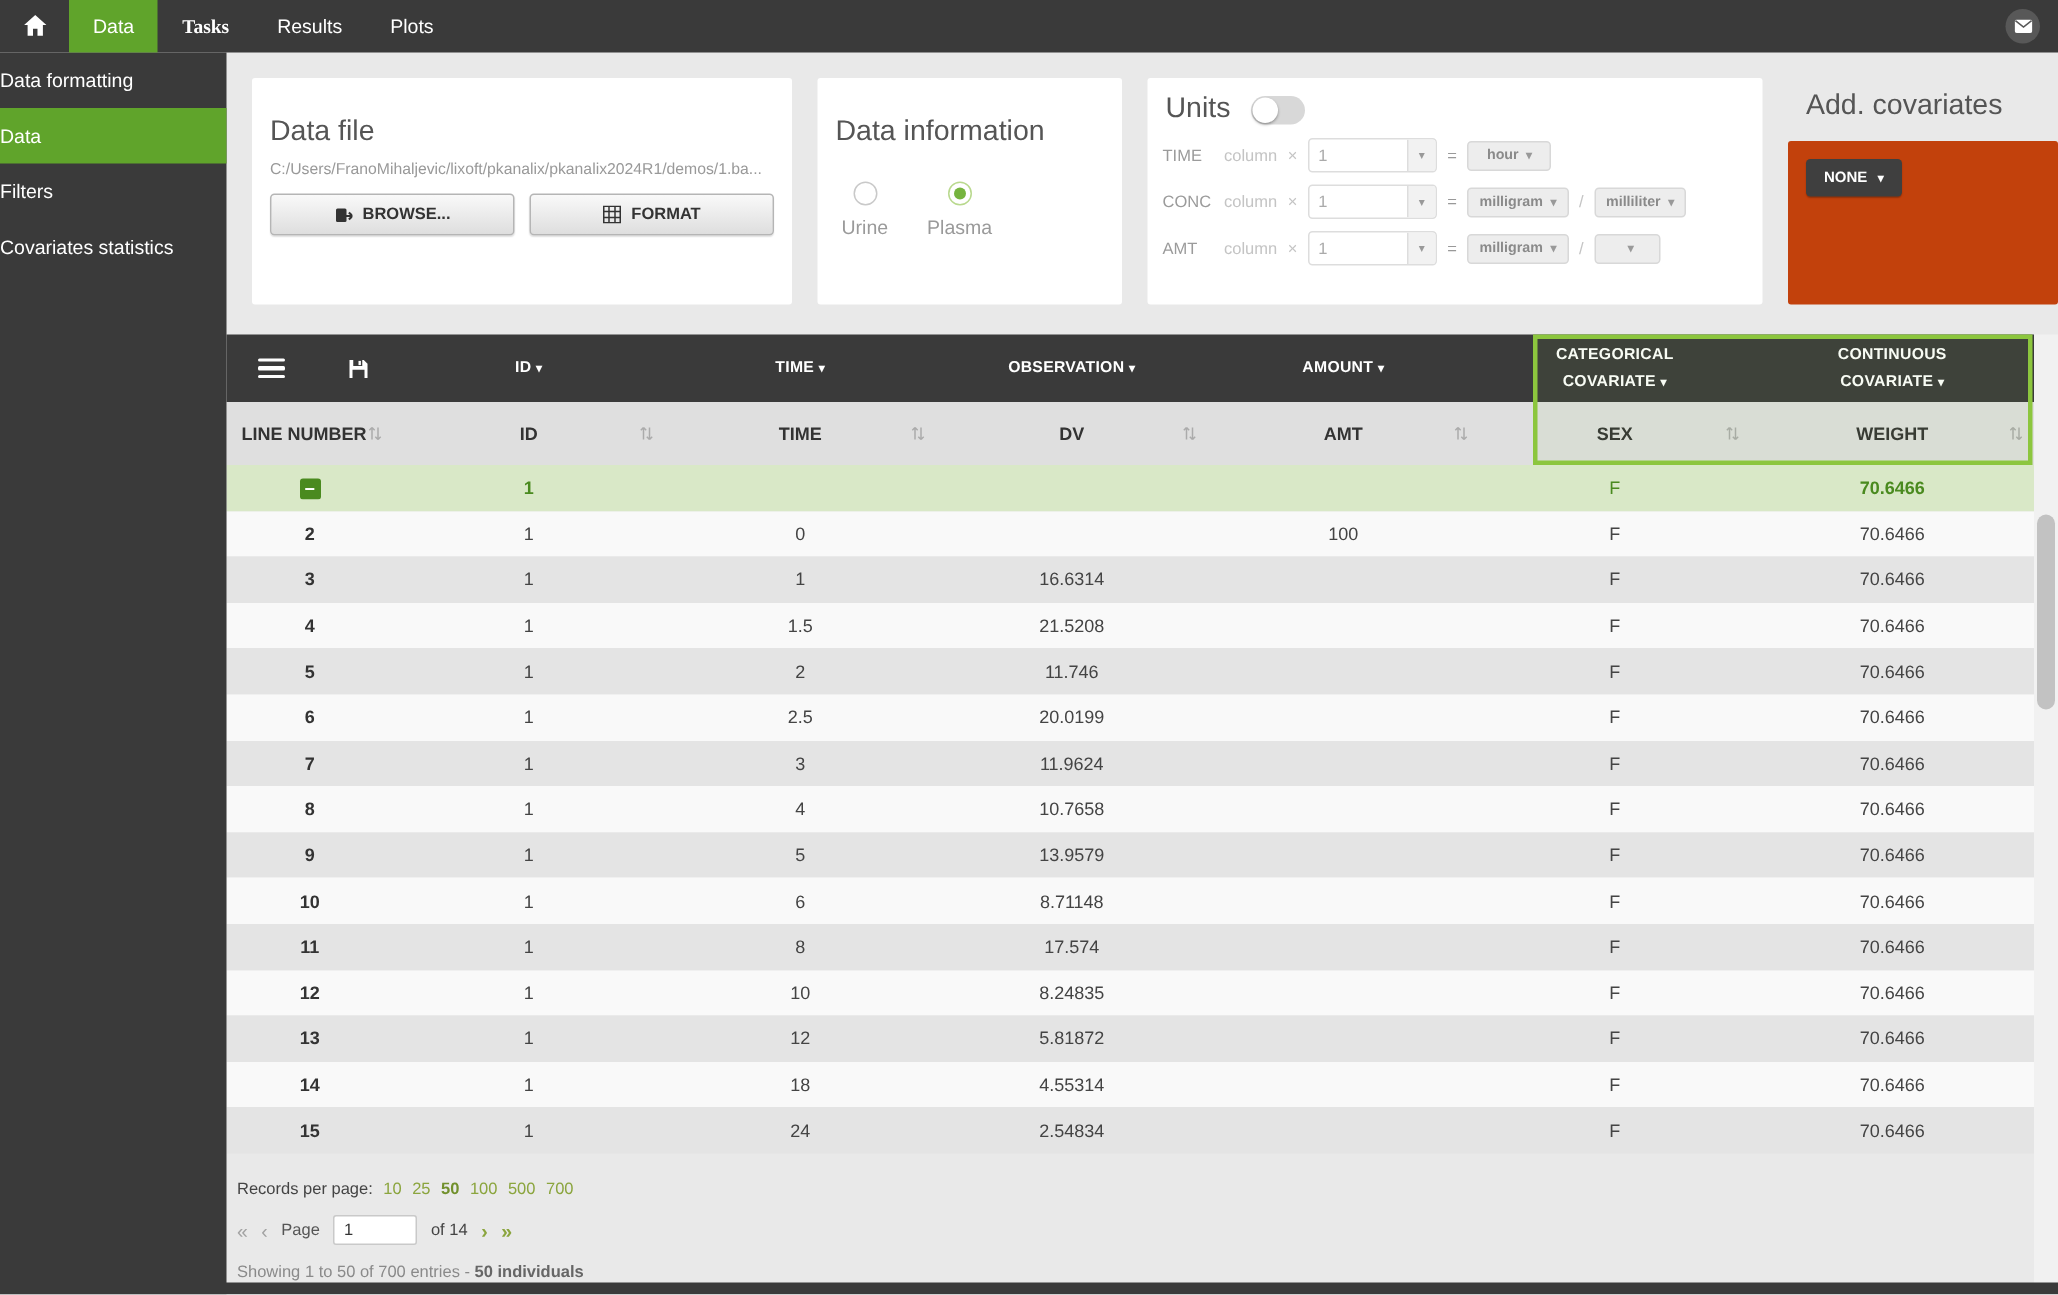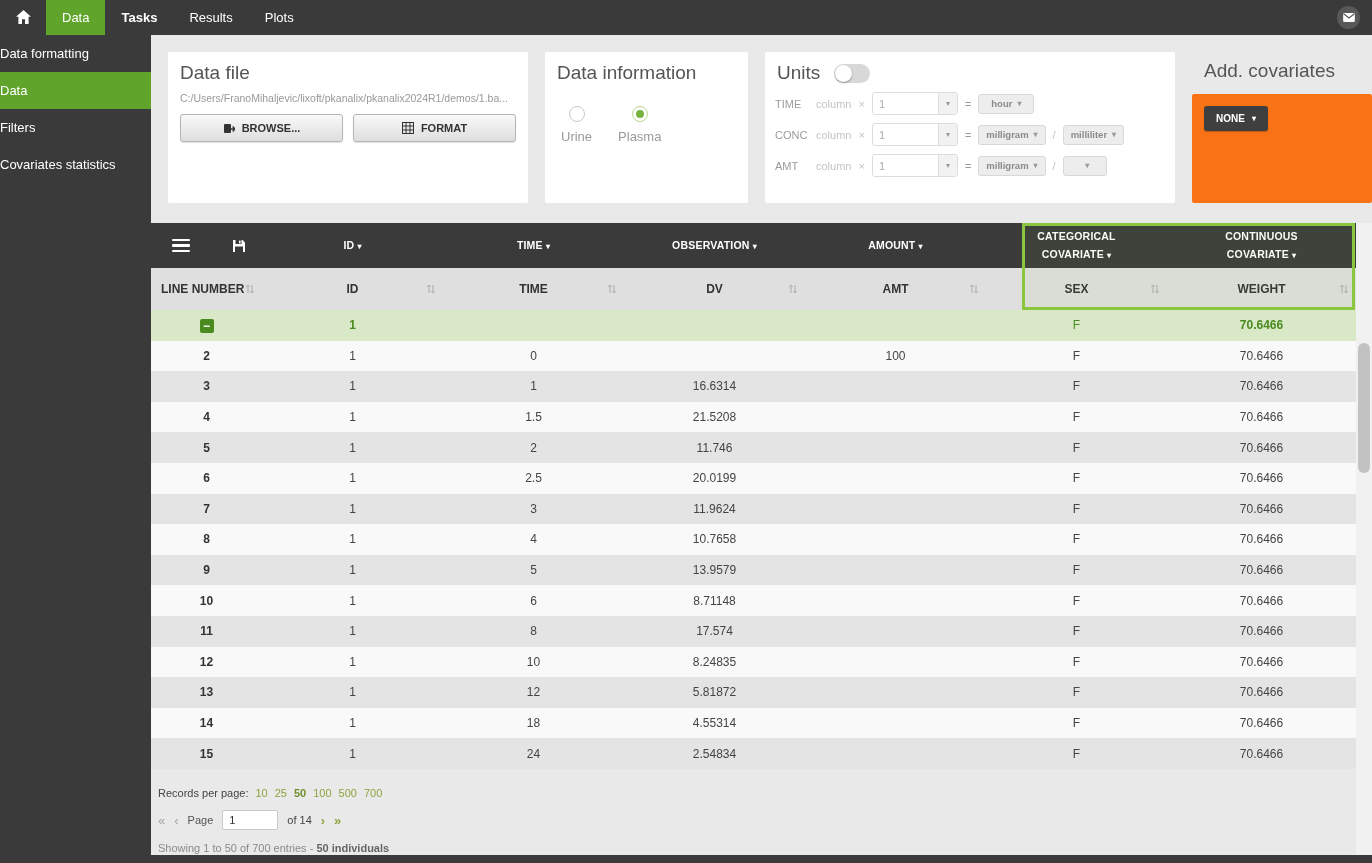--- a/index.html
+++ b/index.html
@@ -5,35 +5,35 @@
   * { margin:0; padding:0; box-sizing:border-box; }
   html,body { width:1372px; height:863px; }
   body { font-family:"Liberation Sans", sans-serif; background:#e9e9e9; }
   #app { position:relative; width:1372px; height:863px; overflow:hidden; background:#e9e9e9; }
 
   
   .topbar { position:absolute; top:0; left:0; right:0; height:35px; background:#3a3a3a; display:flex; align-items:stretch; z-index:6; }
   .home-btn { width:46px; display:flex; align-items:center; justify-content:center; cursor:pointer; }
   .tab { padding:0 16px; display:flex; align-items:center; color:#fff; font-size:13px; cursor:pointer; }
   .tab.active { background:#60a42b; }
-  .tab.bold { font-weight:bold; }
+  .tab.bold { font-weight:bold;font-family:Liberation Serif, serif; }
   .msg-btn { margin-left:auto; align-self:center; margin-right:12px; width:23px; height:23px; border-radius:50%; background:#585858; display:flex; align-items:center; justify-content:center; cursor:pointer; }
 
   
   .sidebar { position:absolute; top:35px; left:0; width:151px; bottom:0; background:#3a3a3a; z-index:5; }
   .side-item { height:37px; display:flex; align-items:center; color:#fff; font-size:13px; cursor:pointer; }
   .side-item.active { background:#60a42b; }
 
   
   .main { position:absolute; left:151px; top:35px; right:0; bottom:0; background:#e9e9e9; }
 
   
   .panels { position:absolute; left:17px; top:17px; right:0; height:151px; display:flex; gap:17px; }
   .card { background:#fff; border-radius:2px; }
-  .card-title { font-size:19px; color:#555; margin:10px 12px 8px; }
+  .card-title { font-size:19px; color:#555; margin:25px 12px 8px; }
   .card.data-file { width:360px; }
   .path { font-size:10.5px; color:#999; margin:8px 12px 10px; white-space:nowrap; overflow:hidden; }
   .btn-row { display:flex; gap:10px; margin:0 12px; }
   .btn { flex:1; height:28px; background:linear-gradient(#f9f9f9,#dedede); border:1px solid #b5b5b5; border-radius:3px; font-size:11px; font-weight:bold; color:#333; display:flex; align-items:center; justify-content:center; gap:7px; cursor:pointer; box-shadow:0 1px 1px rgba(0,0,0,.12); }
 
   .card.data-info { width:203px; }
   .radio-row { display:flex; gap:26px; margin:22px 16px; }
   .radio { display:flex; align-items:center; gap:7px; color:#9a9a9a; font-size:13px; cursor:pointer;flex-direction:column; }
   .radio-circle { width:16px; height:16px; border-radius:50%; border:1px solid #c9c9c9; background:#fff; position:relative; }
   .radio-circle.checked { border-color:#b9d98e; }
@@ -49,21 +49,21 @@
   .combo { display:flex; width:86px; height:23px; border:1px solid #ddd; border-radius:3px; background:#fff; overflow:hidden; }
   .combo input { flex:1; min-width:0; border:none; outline:none; padding:0 6px; font-size:11px; color:#aaa; background:transparent; }
   .caret-btn { width:19px; background:#f2f2f2; border-left:1px solid #ddd; display:flex; align-items:center; justify-content:center; color:#999; font-size:8px; cursor:pointer; }
   .eq { color:#999; }
   .unit-select { min-width:56px; height:20px; background:#ededed; border:1px solid #d8d8d8; border-radius:3px; display:inline-flex; align-items:center; justify-content:center; gap:5px; font-size:9.5px; font-weight:bold; color:#8a8a8a; padding:0 7px; cursor:pointer; }
   .unit-select .caret { font-size:8px; color:#999; }
   .unit-select.empty { min-width:44px; }
 
   .addcov-wrap { width:180px; display:flex; flex-direction:column; }
   .addcov-title { font-size:19px; color:#555; margin:8px 0 12px 12px; }
-  .addcov-card { background:#f97316; border-radius:2px; flex:1; }
+  .addcov-card { background:#c2410c; border-radius:2px; flex:1; }
   .none-btn { margin:12px; display:inline-flex; align-items:center; gap:7px; background:#3f3f3f; color:#fff; font-size:10px; font-weight:bold; padding:7px 12px; border-radius:3px; cursor:pointer; box-shadow:0 1px 1px rgba(0,0,0,.25); }
   .none-btn .caret { font-size:8px; }
 
   
   .table-region { position:absolute; left:0; top:188px; width:1205px; }
   .cols7 { display:grid; grid-template-columns:111px 181px 181px 181px 181px 181px 189px; }
   .thead { height:45px; background:#3a3a3a; position:relative; }
   .thead-tools { display:flex; align-items:center; gap:42px; padding-left:21px; }
   .hamburger { width:18px; cursor:pointer; }
   .hamburger div { height:2.5px; background:#fff; margin:3px 0; border-radius:1px; }

